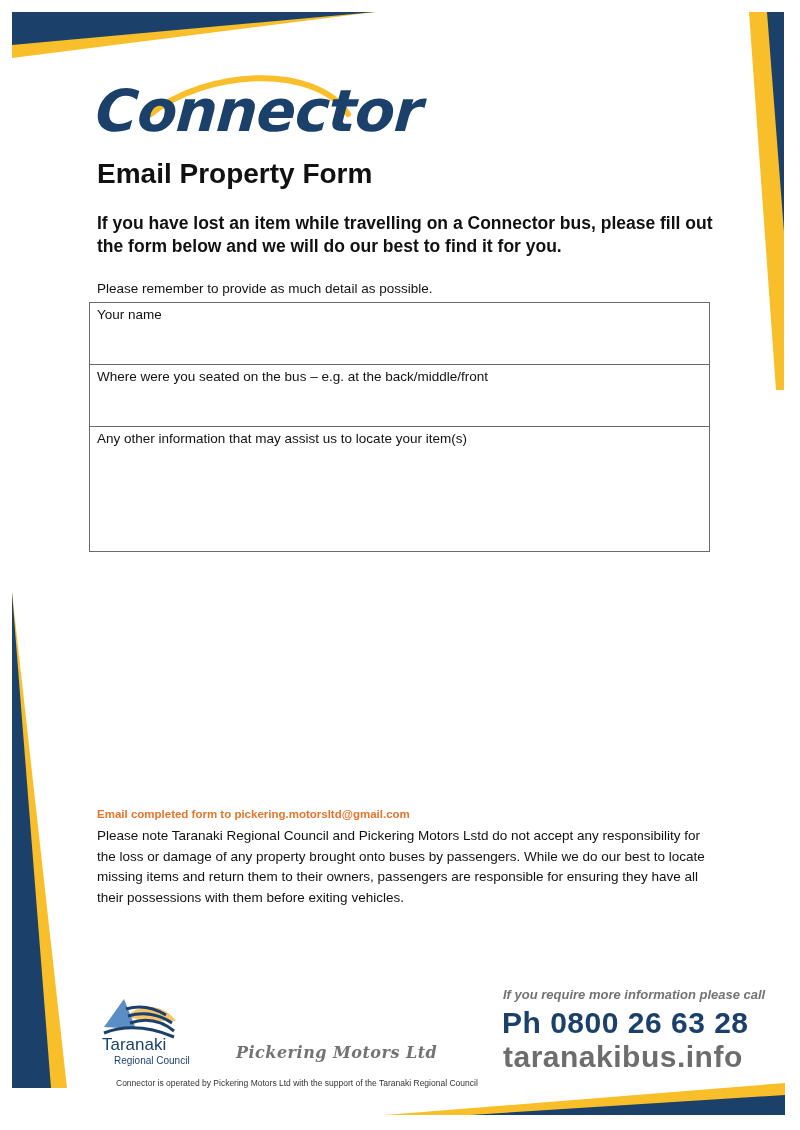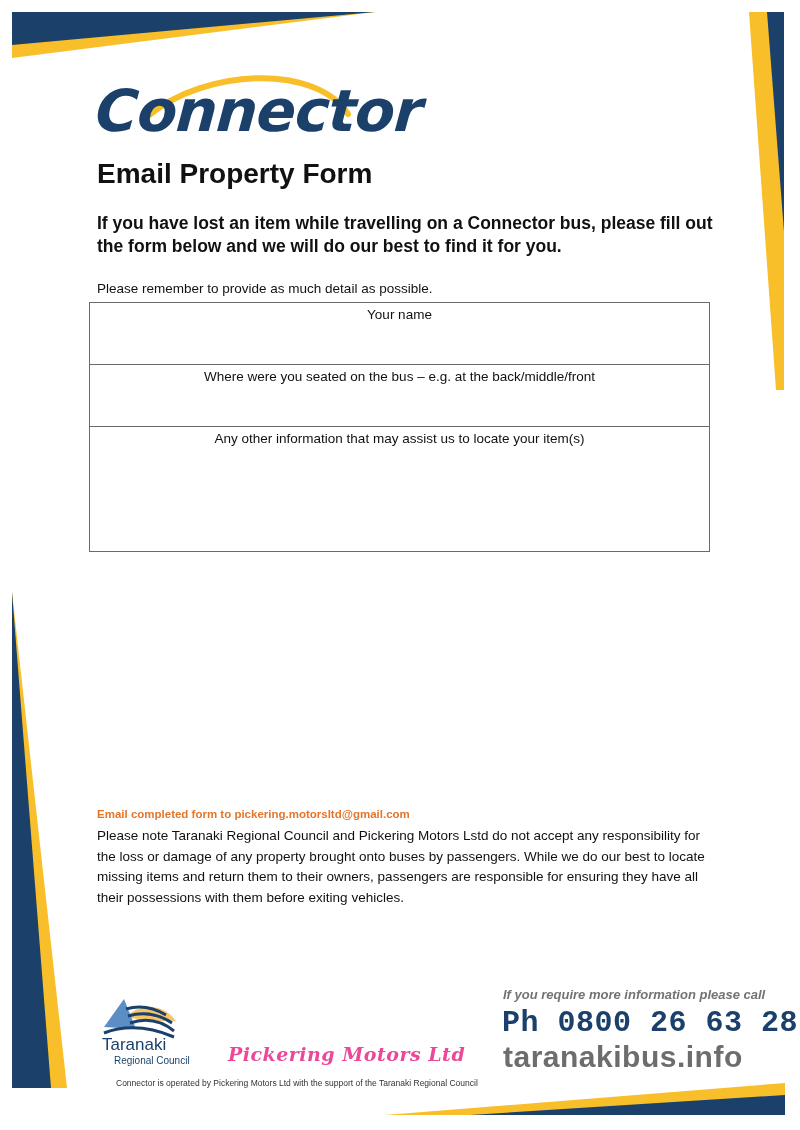--- a/index.html
+++ b/index.html
@@ -17,35 +17,35 @@
   .title { left: 97px; top: 158px; font-size: 28px; font-weight: bold; color: #111; }
   .intro { left: 97px; top: 212px; width: 620px; font-size: 17.5px; font-weight: bold;
            line-height: 23px; color: #111; }
   .note { left: 97px; top: 281px; font-size: 13.5px; color: #111; }
 
   .form-table { left: 89px; top: 302px; width: 621px; border: 1px solid #6a6a6a;
                 box-sizing: border-box; }
   .form-row { border-bottom: 1px solid #6a6a6a; box-sizing: border-box; padding: 4px 7px;
               font-size: 13.5px; color: #111; }
   .form-row:last-child { border-bottom: none; }
-  .form-row .label { display: block; text-align: center; }
+  .form-row .label { display: block; }
 
   .email-line { left: 97px; top: 808px; font-size: 11.5px; font-weight: bold; color: #e4762b; }
   .disclaimer { left: 97px; top: 826px; width: 620px; font-size: 13.5px; line-height: 20.5px; color: #111; }
 
   .trc-logo { left: 96px; top: 995px; width: 100px; height: 75px; }
   .trc-name1 { position: absolute; left: 6px; top: 40px; font-size: 17px; color: #1b416b; }
   .trc-name2 { position: absolute; left: 18px; top: 60px; font-size: 10px; color: #1b416b; white-space: nowrap; }
 
-  .pickering { left: 228px; top: 1043px; font-size: 19px; font-weight: bold; font-style: italic;
-               color: #ec4899; font-family: "DejaVu Serif", serif; letter-spacing: 0.5px; }
+  .pickering { left: 236px; top: 1043px; font-size: 16px; font-weight: bold; font-style: italic;
+               color: #737373; font-family: "DejaVu Serif", serif; letter-spacing: 0.5px; }
   .operated { left: 97px; top: 1078px; font-size: 8.5px; color: #333; white-space: nowrap; margin-left: 19px; }
 
   .info-call { left: 503px; top: 987px; font-size: 13px; font-style: italic; font-weight: bold; color: #737373; }
-  .phone { left: 502px; top: 1006px; font-size: 30px; font-weight: bold; color: #1b416b; letter-spacing: 0.5px; font-family: Liberation Mono, monospace; }
+  .phone { left: 502px; top: 1006px; font-size: 30px; font-weight: bold; color: #1b416b; letter-spacing: 0.5px; }
   .site { left: 503px; top: 1040px; font-size: 30px; font-weight: bold; color: #6d6d6d; letter-spacing: 0.5px; }
 </style>
 </head>
 <body>
 
 <svg class="deco" viewBox="0 0 800 1130">
 
   <polygon points="12,12 375,12 12,58" fill="#f8bf2a"></polygon>
   <polygon points="12,12 375,12 12,45" fill="#1b416b"></polygon>
 

